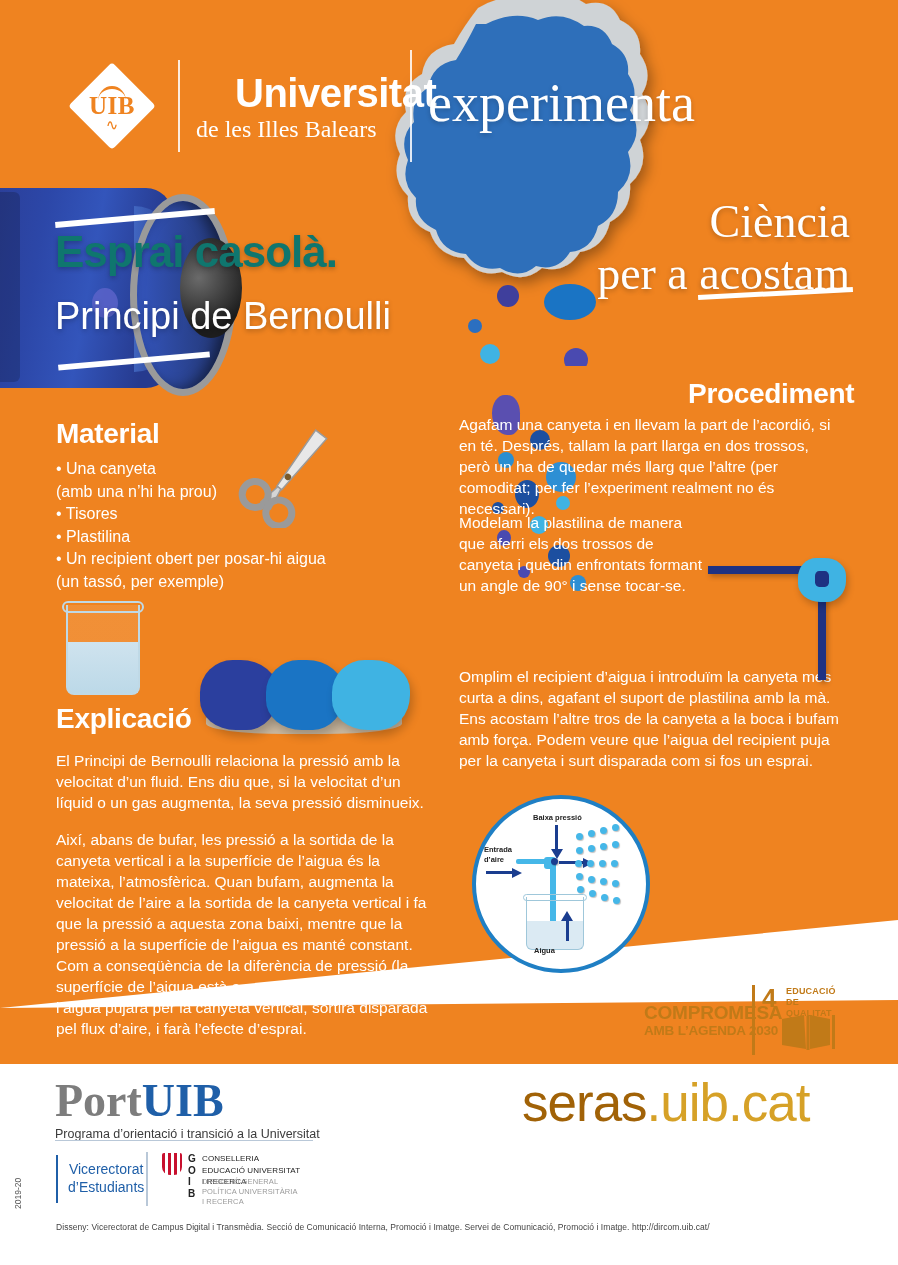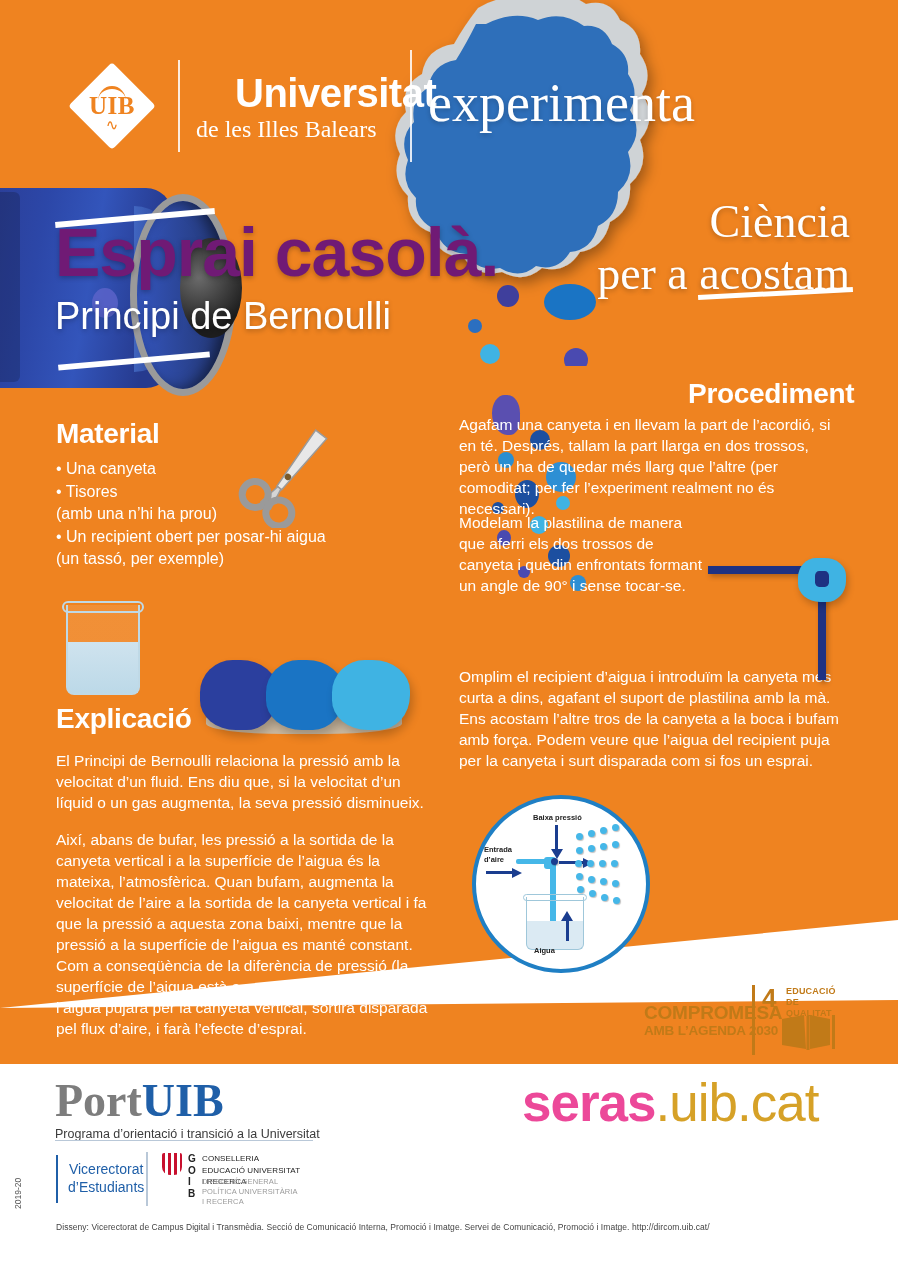--- a/index.html
+++ b/index.html
@@ -85,21 +85,21 @@
   .univ .l1{font-size:40px;font-weight:bold;line-height:42px;letter-spacing:-.5px;margin-left:39px;}
   .univ .l2{font-family:"Liberation Serif",serif;font-size:24px;line-height:26px;margin-top:2px;}
   .experimenta{
     position:absolute;left:428px;top:74px;color:#ffffff;
     font-family:"Liberation Serif",serif;font-size:54px;line-height:58px;
     text-shadow:0 2px 5px rgba(0,0,0,.20);
   }
 
   
   .title-main{
-    position:absolute;left:55px;top:224px;color:#701a75;font-size:68px;font-weight:bold;
+    position:absolute;left:55px;top:224px;color:#0f766e;font-size:44px;font-weight:bold;
     line-height:56px;letter-spacing:-1px;text-shadow:0 2px 5px rgba(0,0,0,.25);
   }
   .title-sub{
     position:absolute;left:55px;top:295px;color:#ffffff;font-size:38px;line-height:42px;
     text-shadow:0 2px 5px rgba(0,0,0,.25);
   }
   .tagline{
     position:absolute;right:48px;top:196px;color:#ffffff;text-align:right;
     font-family:"Liberation Serif",serif;font-size:46px;line-height:52px;
     text-shadow:0 2px 5px rgba(0,0,0,.25);
@@ -162,21 +162,21 @@
   .sdg-rule{position:absolute;left:752px;top:985px;width:3px;height:70px;background:#c17a18;}
 
   .portuib{position:absolute;left:55px;top:1077px;}
   .portuib .name{font-family:"Liberation Serif",serif;font-size:46px;font-weight:bold;line-height:48px;}
   .portuib .name .g{color:#7d7d7d;}
   .portuib .name .b{color:#1f5fa8;}
   .portuib .sub{font-size:12.5px;color:#3b3b3b;margin-top:2px;}
   .portuib-rule{position:absolute;left:55px;top:1140px;width:258px;height:1px;background:#b9c8d8;}
 
   .seras{position:absolute;left:522px;top:1075px;font-size:53px;line-height:56px;letter-spacing:-1px;}
-  .seras .b{color:#ec4899;font-weight:bold;}
+  .seras .b{color:#a16207;font-weight:normal;}
   .seras .l{color:#d6a127;}
 
   .vicerect{position:absolute;left:68px;top:1160px;color:#1f5fa8;font-size:14px;line-height:18px;text-align:center;}
   .vic-rule{position:absolute;left:56px;top:1155px;width:2px;height:48px;background:#1f5fa8;}
   .goib{position:absolute;left:160px;top:1152px;width:160px;height:58px;}
   .goib .letters{position:absolute;left:28px;top:1px;font-size:10px;font-weight:bold;color:#222;line-height:11.5px;}
   .goib .t1{position:absolute;left:42px;top:1px;font-size:8px;color:#222;line-height:11.5px;letter-spacing:.1px;}
   .goib .t2{position:absolute;left:42px;top:25px;font-size:7.5px;color:#9a9a9a;line-height:10px;letter-spacing:.1px;}
   .goib .shield{position:absolute;left:2px;top:1px;width:20px;height:22px;
     background:repeating-linear-gradient(90deg,#c8102e 0 3px,#ffffff 3px 6px);
@@ -262,22 +262,23 @@
       <path d="M53,74 L49,96 L61,96 L57,74 Z" fill="#d5d5d5" stroke="#9a9a9a" stroke-width="1.5"></path>
       <circle cx="40" cy="94" r="13" fill="none" stroke="#9a9a9a" stroke-width="7"></circle>
       <circle cx="70" cy="94" r="13" fill="none" stroke="#9a9a9a" stroke-width="7"></circle>
       <circle cx="55" cy="60" r="3.2" fill="#7a5a2a"></circle>
     </g>
   </svg>
 
   <div class="h-sec" style="left:56px;top:418px;">Material</div>
   <div class="mat-list" style="left:56px;top:458px;">
     <div>• Una canyeta</div>
+    <div>(amb una n’hi ha prou)</div>
     <div>• Tisores</div>
-    <div>(amb una n’hi ha prou)</div>
+    <div>• Plastilina</div>
     <div>• Un recipient obert per posar-hi aigua</div>
     <div>(un tassó, per exemple)</div>
   </div>
 
   <div class="beaker">
     <div class="glass"></div>
     <div class="lip"></div>
   </div>
   <div class="blobs">
     <div class="blob-base"></div>

